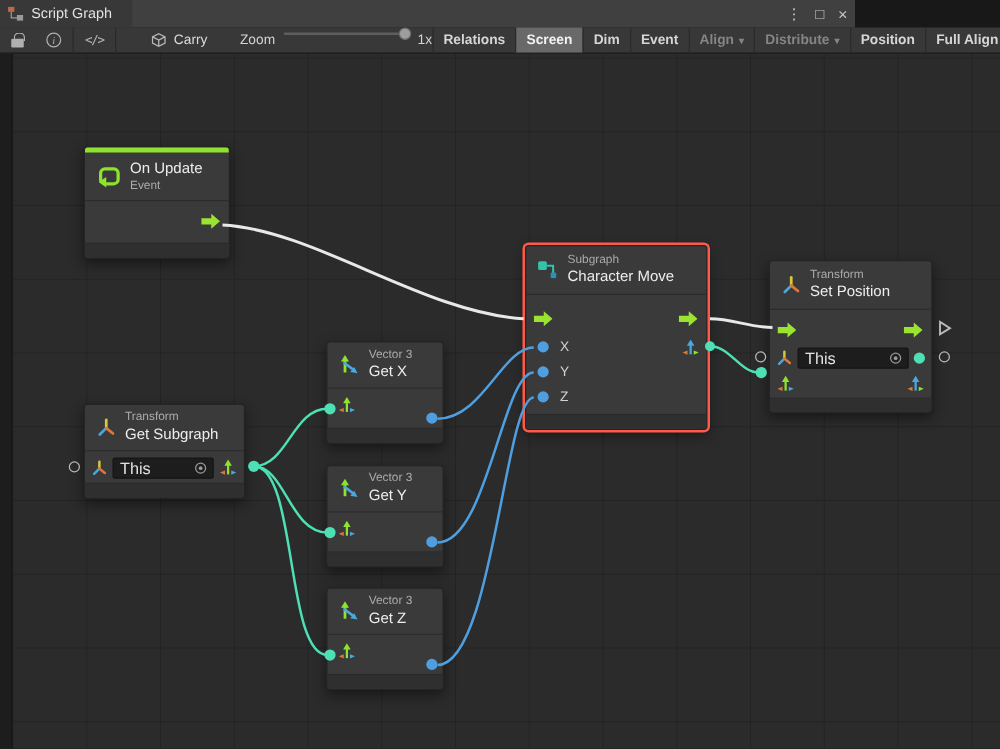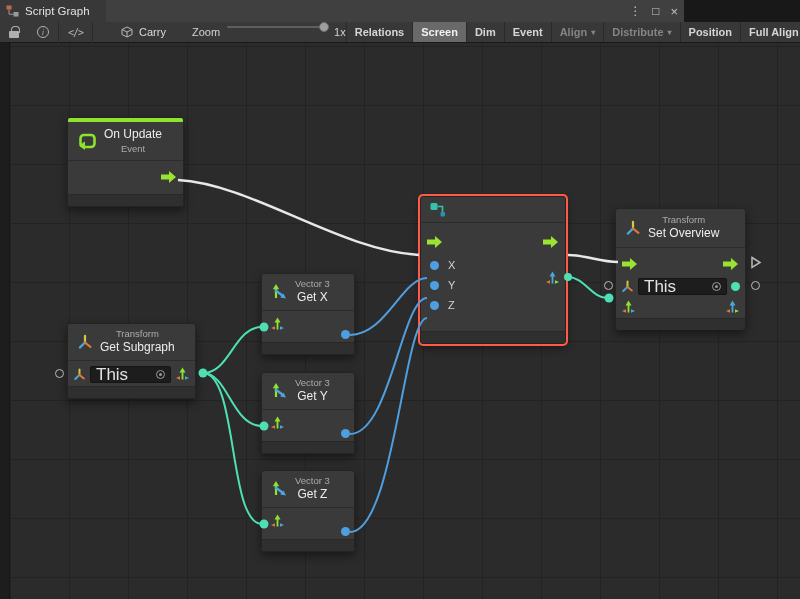--- a/index.html
+++ b/index.html
@@ -34,34 +34,34 @@
   
   .canvas { position:absolute; top:43px; left:0; width:800px; height:556px; background-color:#2b2b2b;
     background-image: linear-gradient(#232323 1px, transparent 1px), linear-gradient(90deg, #232323 1px, transparent 1px);
     background-size:59px 59px; background-position:10px 3px; }
   .left-gutter { position:absolute; top:43px; left:0; width:10px; height:556px; background:#1d1d1d; border-right:1px solid #161616; z-index:1; }
 
   
   .node { position:absolute; display:flex; flex-direction:column; background:#3a3a3a; border:1px solid #242424; border-radius:3px; box-shadow:0 4px 10px rgba(0,0,0,.45); z-index:2; }
   .node.selected { box-shadow:0 0 0 2px #ff5a47, 0 4px 10px rgba(0,0,0,.45); }
   .n-accent { height:4px; background:#8ee32f; border-radius:2px 2px 0 0; flex:0 0 auto; }
-  .n-head { display:flex; align-items:center; gap:7px; padding:5px 9px; flex:0 0 auto;text-align:center; }
+  .n-head { display:flex; align-items:center; gap:7px; padding:5px 9px; flex:0 0 auto; }
   .n-titles { display:flex; flex-direction:column; line-height:1.3; }
   .n-kind { font-size:9.5px; color:#ababab; }
   .n-title { font-size:12px; color:#ededed; }
   .n-body { flex:1 1 auto; border-top:1px solid #2c2c2c; position:relative; }
   .n-foot { flex:0 0 auto; height:12px; background:#2f2f2f; border-top:1px solid #282828; border-radius:0 0 3px 3px; }
   .flow-row { display:flex; justify-content:space-between; align-items:center; padding:0 6px; }
   .port-row { display:flex; align-items:center; gap:9px; padding-left:9px; }
   .port-label { font-size:11px; color:#d2d2d2; }
   .dot-port { width:9px; height:9px; border-radius:50%; flex:0 0 auto; }
   .blue { background:#4f9fe0; }
   .teal { background:#4ee0b4; }
   .hollow { width:9px; height:9px; border-radius:50%; border:1.5px solid #b9b9b9; background:transparent; }
-  .this-field { display:flex; align-items:center; gap:5px; background:#1d1d1d; border:1px solid #141414; border-radius:2px; padding:1px 5px; font-size:17px; color:#e2e2e2; height:17px; }
+  .this-field { display:flex; align-items:center; gap:5px; background:#1d1d1d; border:1px solid #141414; border-radius:2px; padding:1px 5px; font-size:13px; color:#e2e2e2; height:17px; }
   .picker { width:9px; height:9px; border:1px solid #9a9a9a; border-radius:50%; position:relative; flex:0 0 auto; }
   .picker:after { content:""; position:absolute; inset:2px; background:#9a9a9a; border-radius:50%; }
   .abs { position:absolute; }
 
   
   .wires { position:absolute; top:0; left:0; width:800px; height:599px; z-index:3; pointer-events:none; }
   .wf { stroke:#e8e8e8; stroke-width:2.4; fill:none; }
   .wt { stroke:#4ee0b4; stroke-width:2; fill:none; }
   .wb { stroke:#4f9fe0; stroke-width:2; fill:none; }
   .ct { fill:#4ee0b4; }
@@ -166,20 +166,24 @@
   <div class="n-foot"></div>
 </div>
 
 <div class="node selected" style="left:420px; top:196px; width:146px; height:148px;">
   <div class="n-head">
     <svg width="17" height="15" viewBox="0 0 17 15">
       <rect x="0.5" y="1" width="7" height="7" rx="1.5" fill="#34c3a8"></rect>
       <path d="M7.5 4.5 H12.5 V11.5" fill="none" stroke="#34c3a8" stroke-width="1.6"></path>
       <rect x="10.5" y="10" width="4.5" height="4.5" rx="1" fill="#2b90b8"></rect>
     </svg>
+    <div class="n-titles">
+      <span class="n-kind">Subgraph</span>
+      <span class="n-title">Character Move</span>
+    </div>
   </div>
   <div class="n-body" style="padding-top:6px;">
     <div class="flow-row" style="height:26px;">
       <svg width="16" height="14" viewBox="0 0 16 14">
           <path d="M0 4.5 H8 V1 L15 7 L8 13 V9.5 H0 Z" fill="#9ae431"></path>
         </svg>
       <svg width="16" height="14" viewBox="0 0 16 14">
           <path d="M0 4.5 H8 V1 L15 7 L8 13 V9.5 H0 Z" fill="#9ae431"></path>
         </svg>
     </div>
@@ -207,21 +211,21 @@
 
 <div class="node" style="left:615px; top:208px; width:131px; height:122px;">
   <div class="n-head">
     <svg width="16" height="16" viewBox="0 0 16 16" stroke-linecap="round">
       <line x1="8" y1="8.5" x2="8" y2="1.8" stroke="#d8c83c" stroke-width="2.2"></line>
       <line x1="8" y1="8.5" x2="2.8" y2="13.6" stroke="#4aa8d8" stroke-width="2.2"></line>
       <line x1="8" y1="8.5" x2="13.4" y2="12.8" stroke="#e07838" stroke-width="2.2"></line>
     </svg>
     <div class="n-titles">
       <span class="n-kind">Transform</span>
-      <span class="n-title">Set Overview</span>
+      <span class="n-title">Set Position</span>
     </div>
   </div>
   <div class="n-body" style="padding-top:4px;">
     <div class="flow-row" style="height:24px;">
       <svg width="16" height="14" viewBox="0 0 16 14">
           <path d="M0 4.5 H8 V1 L15 7 L8 13 V9.5 H0 Z" fill="#9ae431"></path>
         </svg>
       <svg width="16" height="14" viewBox="0 0 16 14">
           <path d="M0 4.5 H8 V1 L15 7 L8 13 V9.5 H0 Z" fill="#9ae431"></path>
         </svg>

